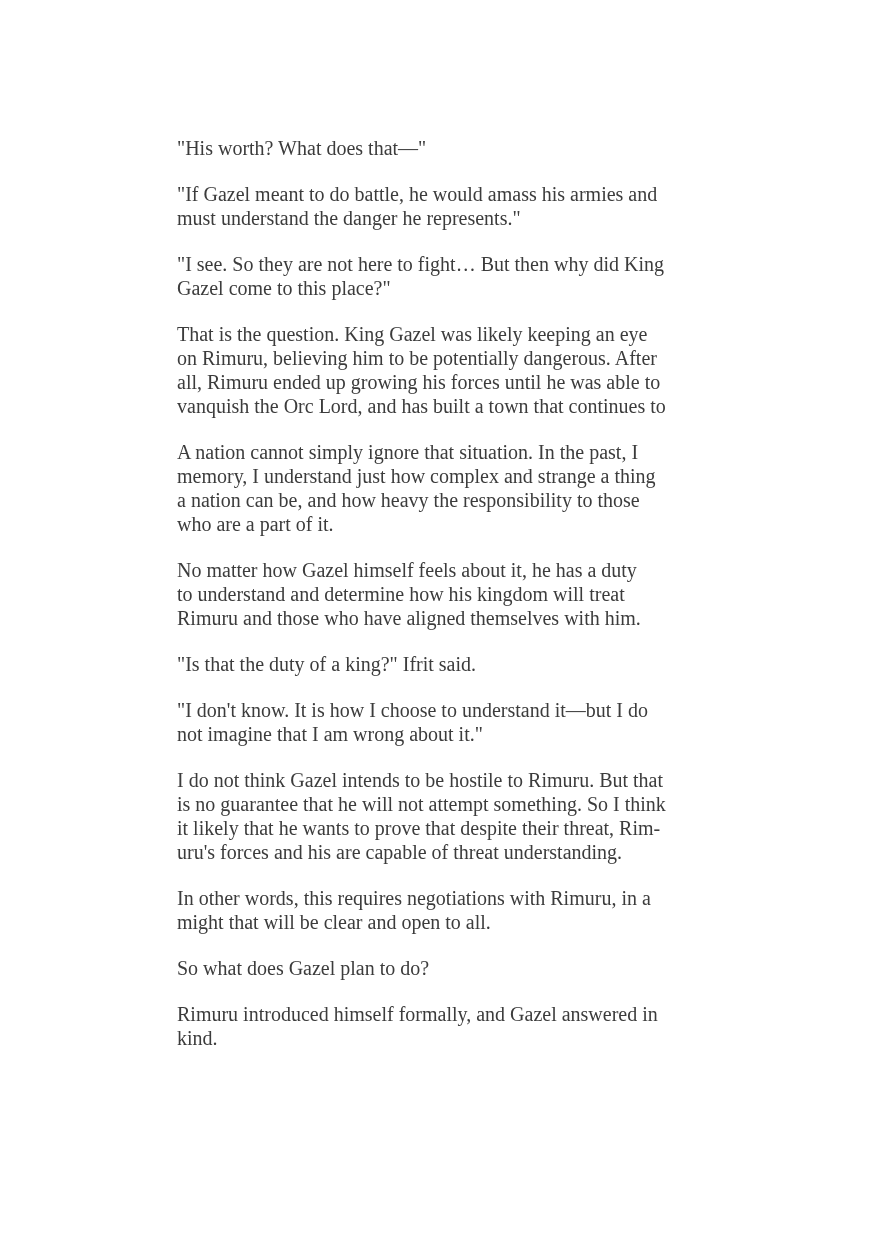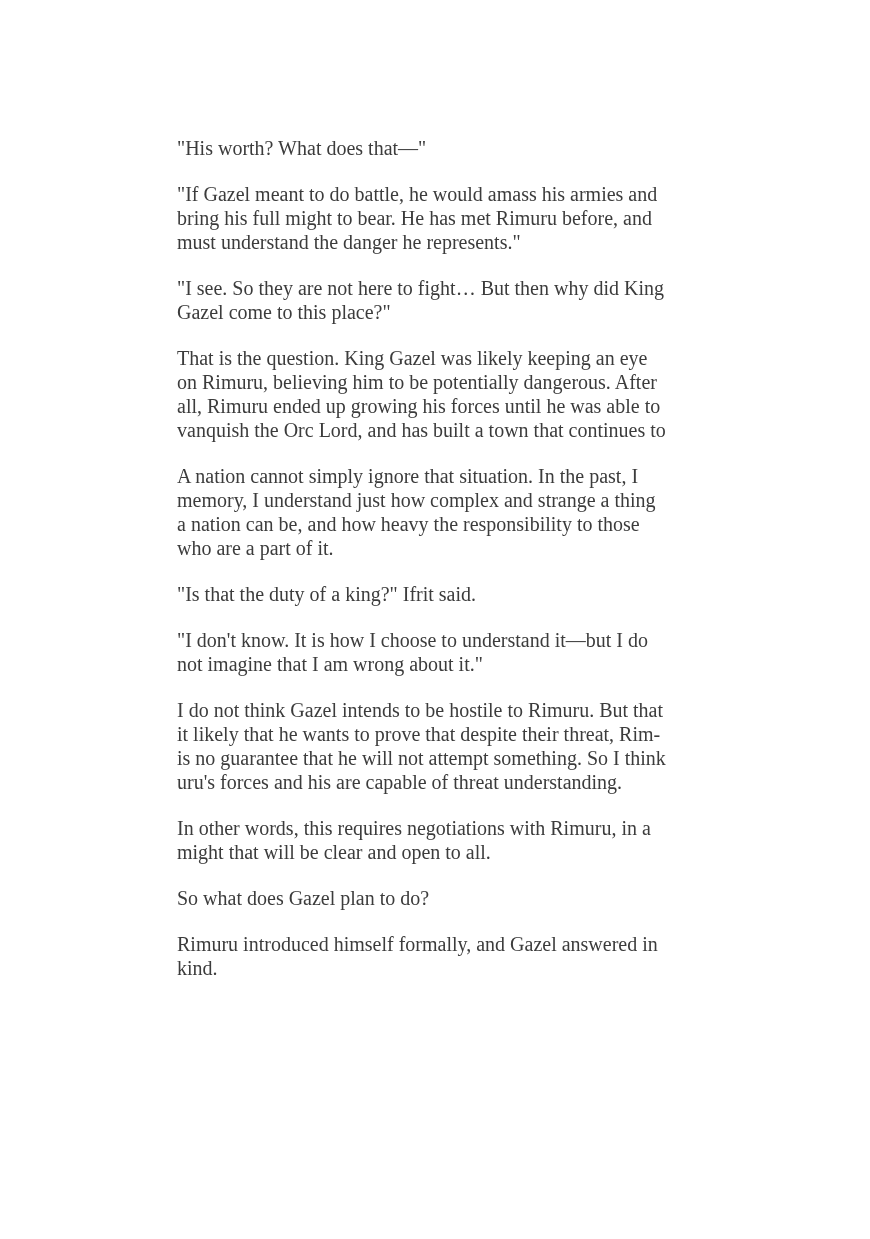--- a/index.html
+++ b/index.html
@@ -39,50 +39,54 @@
 </head>
 <body>
 
 <div class="page">
   <div class="text-block" style="color: rgb(60, 60, 60);">
       <p class="para">
         <span class="line"><span>"His worth? What does that—"</span></span>
       </p>
       <p class="para">
         <span class="line"><span>"If Gazel meant to do battle, he would amass his armies and</span></span>
-        <span class="line"><span>bring his full might to bear. He has met Rimuru before, and</span></span>
         <span class="line"><span>must understand the danger he represents."</span></span>
       </p>
       <p class="para">
         <span class="line"><span>"I see. So they are not here to fight… But then why </span><span class="italic">did</span><span> King</span></span>
         <span class="line"><span>Gazel come to this place?"</span></span>
       </p>
       <p class="para">
         <span class="line"><span>That is the question. King Gazel was likely keeping an eye</span></span>
         <span class="line"><span>on Rimuru, believing him to be potentially dangerous. After</span></span>
         <span class="line"><span>all, Rimuru ended up growing his forces until he was able to</span></span>
         <span class="line"><span>vanquish the Orc Lord, and has built a town that continues to</span></span>
       </p>
       <p class="para">
         <span class="line"><span>A nation cannot simply ignore that situation. In the past, I</span></span>
         <span class="line"><span>memory, I understand just how complex and strange a thing</span></span>
         <span class="line"><span>a nation can be, and how heavy the responsibility to those</span></span>
         <span class="line"><span>who are a part of it.</span></span>
       </p>
       <p class="para">
+        <span class="line"><span>No matter how Gazel himself feels about it, he has a duty</span></span>
+        <span class="line"><span>to understand and determine how his kingdom will treat</span></span>
+        <span class="line"><span>Rimuru and those who have aligned themselves with him.</span></span>
+      </p>
+      <p class="para">
         <span class="line"><span>"Is that the duty of a king?" Ifrit said.</span></span>
       </p>
       <p class="para">
         <span class="line"><span>"I don't know. It is how I choose to understand it—but I do</span></span>
         <span class="line"><span>not imagine that I am wrong about it."</span></span>
       </p>
       <p class="para">
         <span class="line"><span>I do not think Gazel intends to be hostile to Rimuru. But that</span></span>
+        <span class="line"><span>is no guarantee that he will not attempt something. So I think</span></span>
         <span class="line"><span>it likely that he wants to prove that despite their threat, Rim-</span></span>
-        <span class="line"><span>is no guarantee that he will not attempt something. So I think</span></span>
         <span class="line"><span>uru's forces and his are capable of threat understanding.</span></span>
       </p>
       <p class="para">
         <span class="line"><span>In other words, this requires negotiations with Rimuru, in a</span></span>
         <span class="line"><span>might that will be clear and open to all.</span></span>
       </p>
       <p class="para">
         <span class="line"><span>So what does Gazel plan to do?</span></span>
       </p>
       <p class="para">

